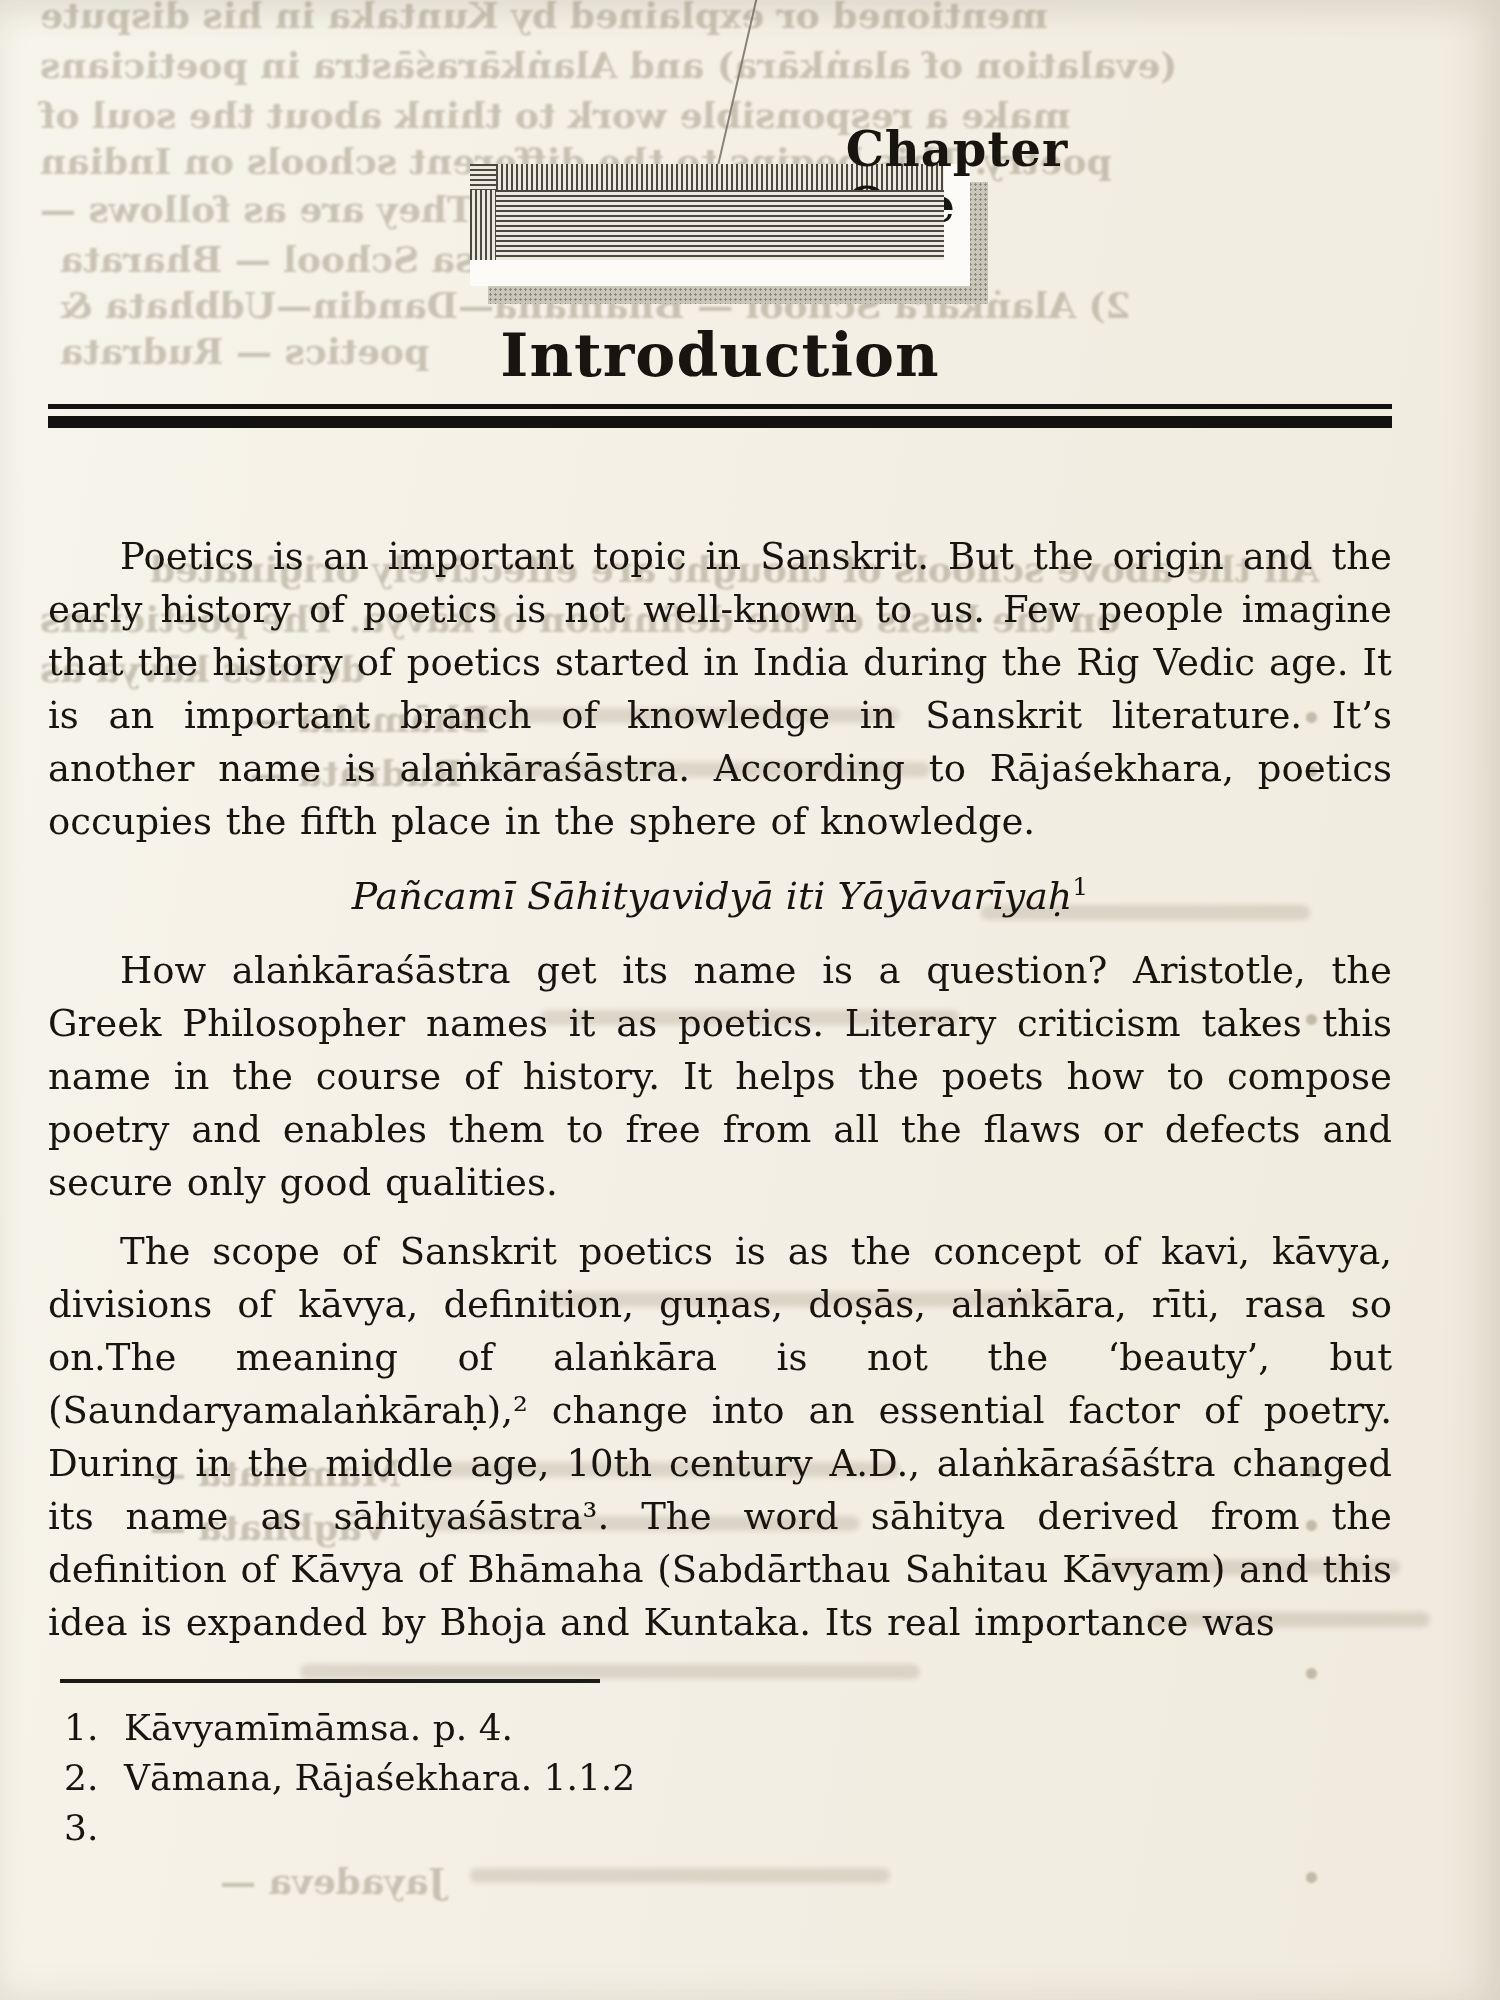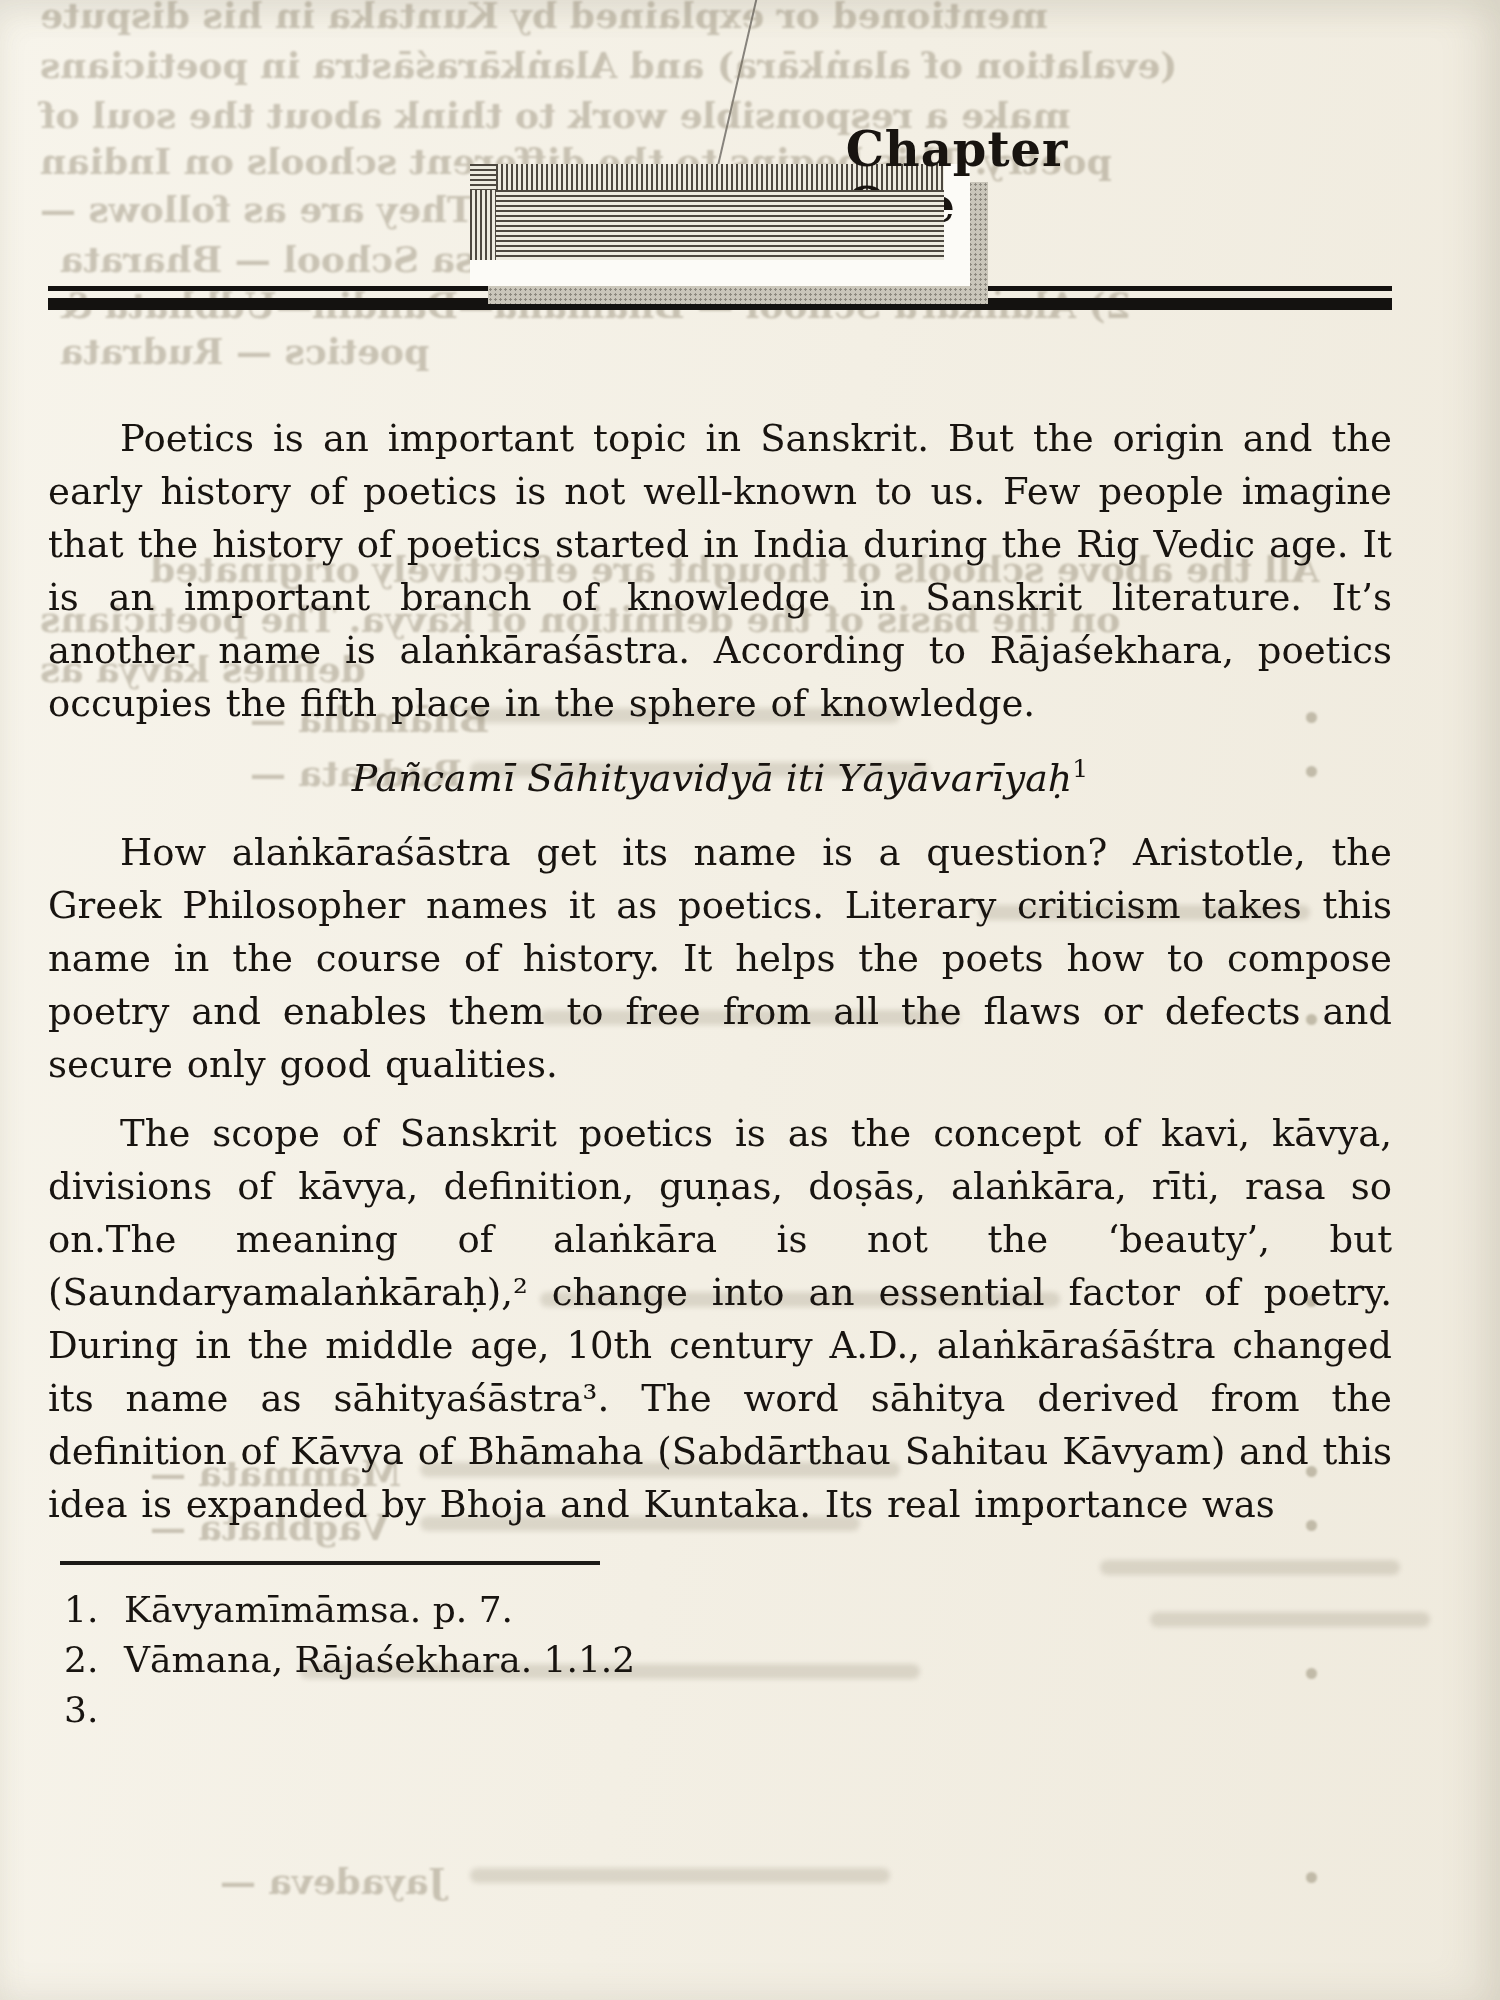--- a/index.html
+++ b/index.html
@@ -135,36 +135,37 @@
       <div class="chapter-shadow"></div>
       <div class="chapter-box">
         <div class="band-h"></div>
         <div class="band-v"></div>
         <div class="box-center">Chapter One</div>
         <div class="band-v"></div>
         <div class="band-h"></div>
       </div>
     </div>
 
+    <h1 class="page-title">Introduction</h1>
 
     <div class="double-rule"></div>
 
     <div class="body-flow" id="body-flow">
         <p>Poetics is an important topic in Sanskrit. But the origin and the early history of poetics is not well-known to us. Few people imagine that the history of poetics started in India during the Rig Vedic age. It is an important branch of knowledge in Sanskrit literature. It’s another name is alaṅkāraśāstra. According to Rājaśekhara, poetics occupies the fifth place in the sphere of knowledge.</p>
         <div class="verse"><span>Pañcamī Sāhityavidyā iti Yāyāvarīyaḥ</span><sup>1</sup></div>
         <p>How alaṅkāraśāstra get its name is a question? Aristotle, the Greek Philosopher names it as poetics. Literary criticism takes this name in the course of history. It helps the poets how to compose poetry and enables them to free from all the flaws or defects and secure only good qualities.</p>
         <p>The scope of Sanskrit poetics is as the concept of kavi, kāvya, divisions of kāvya, definition, guṇas, doṣās, alaṅkāra, rīti, rasa so on.The meaning of alaṅkāra is not the ‘beauty’, but (Saundaryamalaṅkāraḥ),² change into an essential factor of poetry. During in the middle age, 10th century A.D., alaṅkāraśāśtra changed its name as sāhityaśāstra³. The word sāhitya derived from the definition of Kāvya of Bhāmaha (Sabdārthau Sahitau Kāvyam) and this idea is expanded by Bhoja and Kuntaka. Its real importance was</p>
       </div>
 
     <div class="footnotes">
       <div class="fn-rule"></div>
       <div id="footnote-list">
           <div class="fn">
             <span class="fn-num">1.</span>
-            <span><span></span><span class="fn-italic">Kāvyamīmāmsa</span><span>. p. 7.</span></span>
+            <span><span></span><span class="fn-italic">Kāvyamīmāmsa</span><span>. p. 4.</span></span>
           </div>
           <div class="fn">
             <span class="fn-num">2.</span>
             <span><span>Vāmana, </span><span class="fn-italic">Rājaśekhara</span><span>. 1.1.2</span></span>
           </div>
           <div class="fn">
             <span class="fn-num">3.</span>
           </div>
         </div>
     </div>

